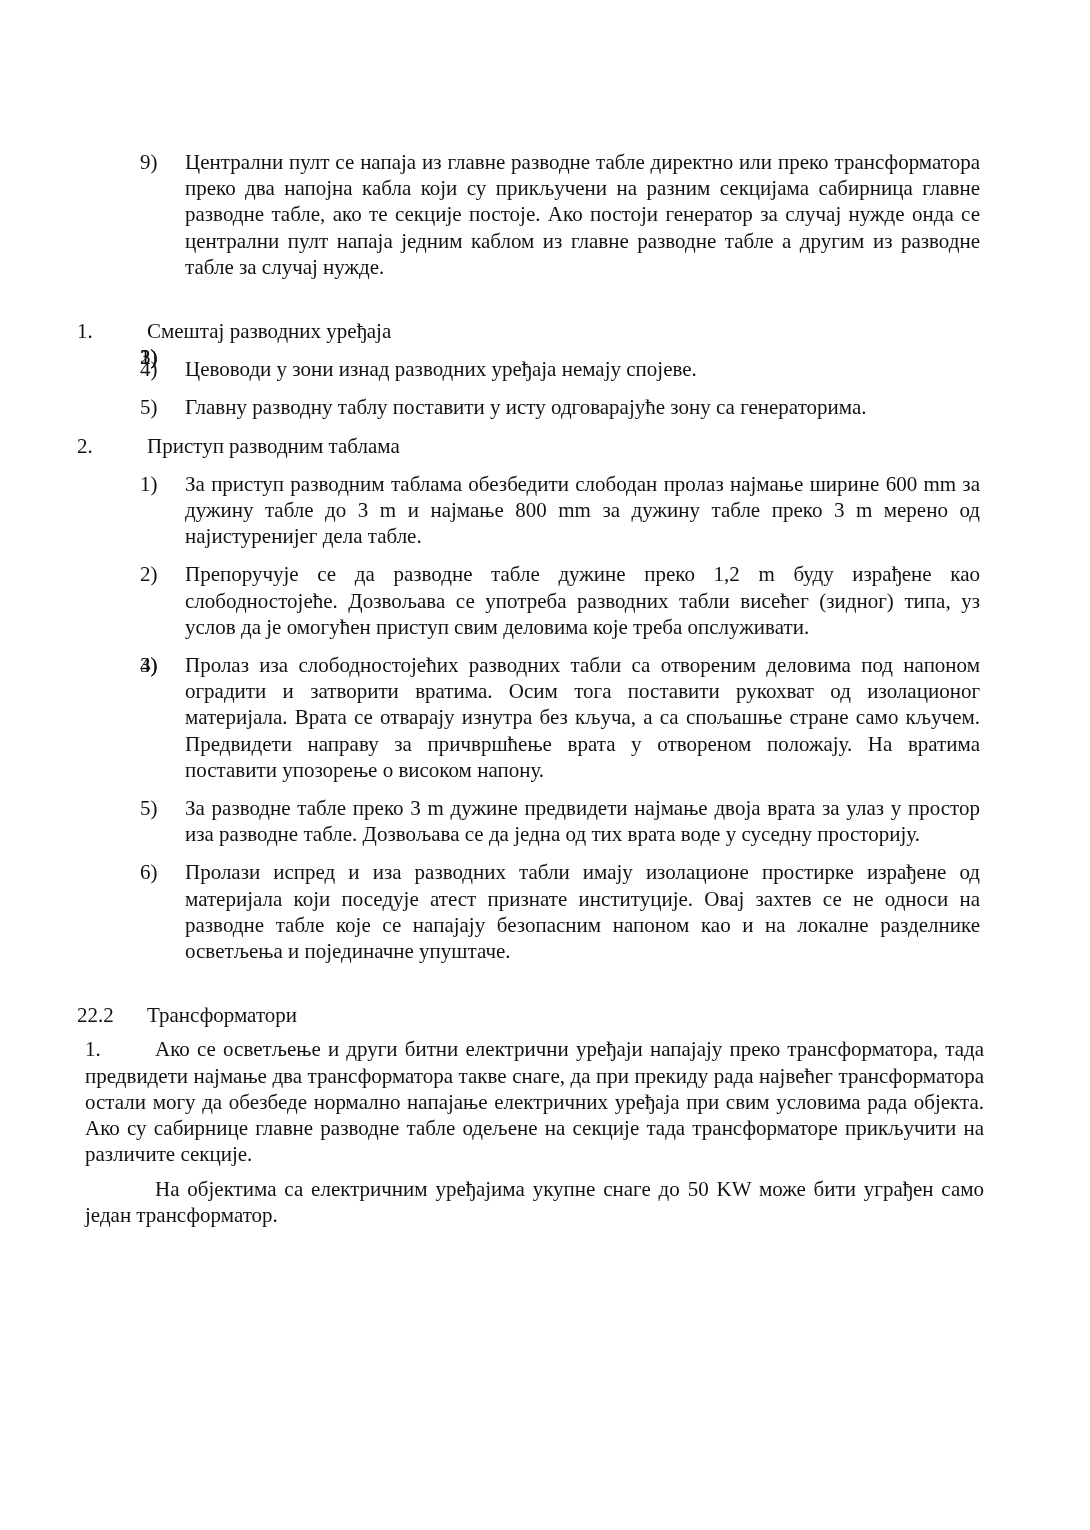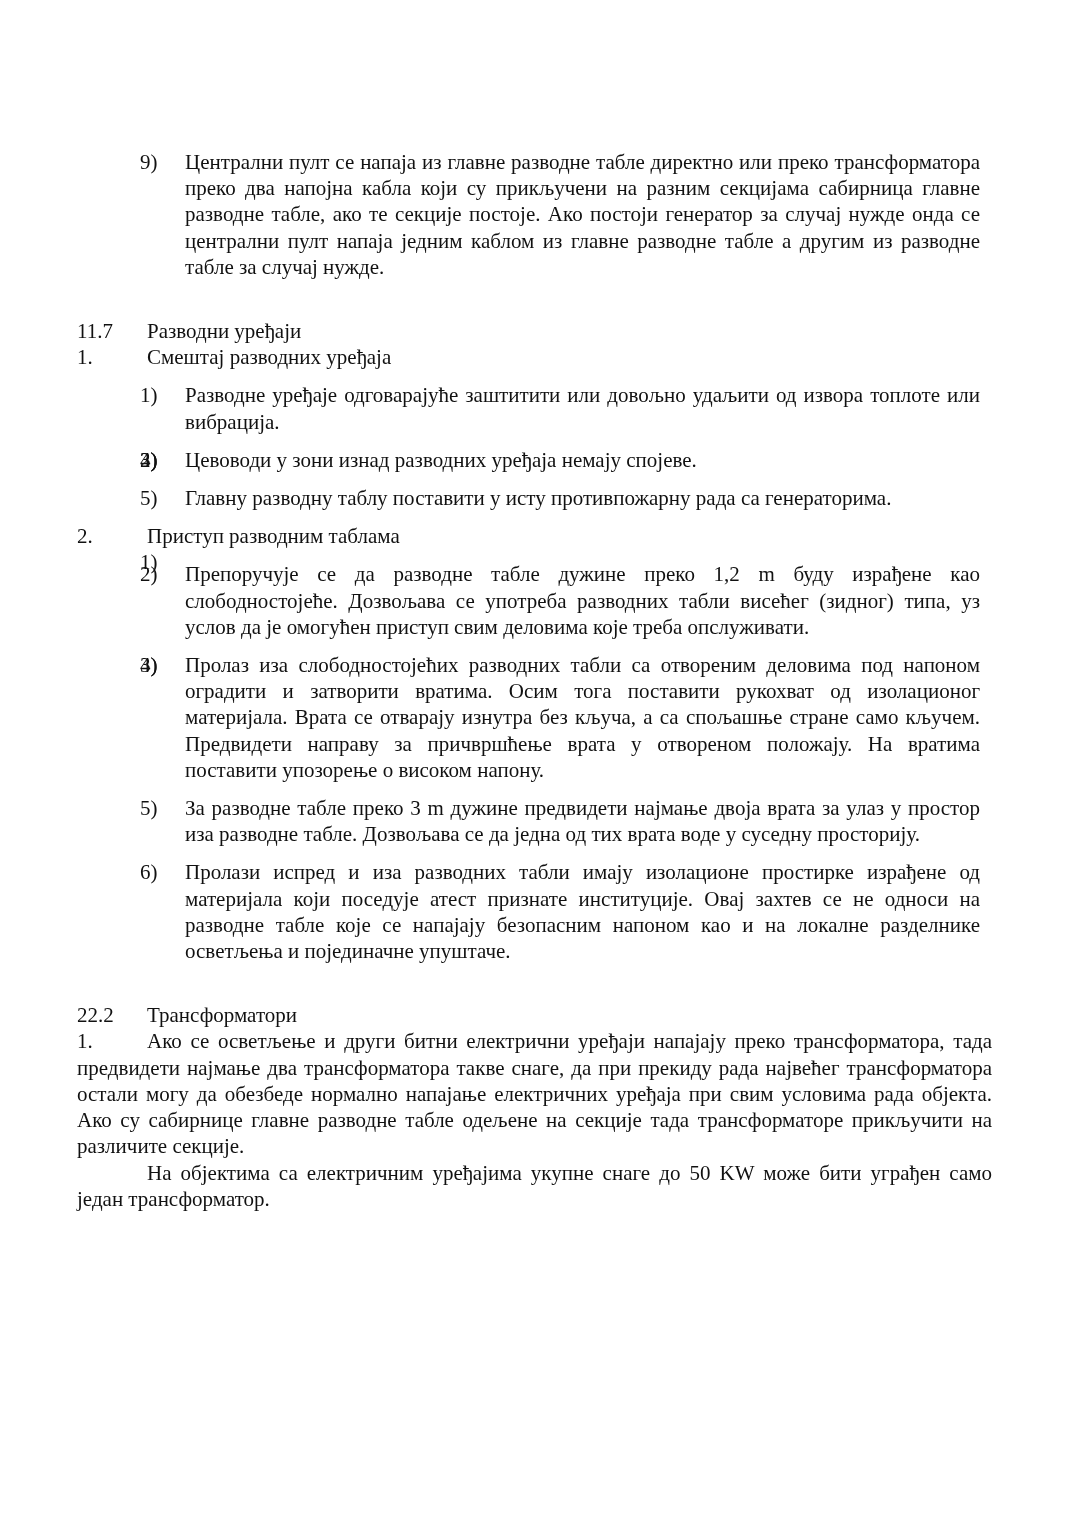--- a/index.html
+++ b/index.html
@@ -10,73 +10,69 @@
       font-size: 21px; line-height: 26.2px; color: #111111;
     }
     .item { position: relative; padding-left: 96px; text-align: justify; text-align-last: left; }
     .item .num { position: absolute; left: 63px; top: 0; }
     .item p { margin: 12px; }
     .heading { position: relative; padding-left: 70px; }
     .heading .num { position: absolute; left: 0; top: 0; }
     .sub { position: relative; padding-left: 70px; }
     .sub .num { position: absolute; left: 0; top: 0; }
     .gap { height: 26px; }
-    .para { text-align: justify; text-align-last: left; margin: 0; }
+    .para { text-align: justify; text-align-last: left; margin: 8px; }
     .para.first-indent { text-indent: 70px; }
     .para .lead-num { display: inline-block; width: 70px; text-indent: 0; }
     .tab10 { display: inline-block; width: 56px; }
   </style>
 </head>
 <body>
 
 <div class="page">
 
   <div class="item">
     <span class="num">9)</span>
     <p>Централни пулт се напаја из главне разводне табле директно или преко трансформатора преко два напојна кабла који су прикључени на разним секцијама сабирница главне разводне табле, ако те секције постоје. Ако постоји генератор за случај нужде онда се централни пулт напаја једним каблом из главне разводне табле а другим из разводне табле за случај нужде.</p>
   </div>
 
   <div class="gap"></div>
 
-  <div class="heading">
-    <span class="num">11.7</span>
-    <span>Разводни уређаји</span>
-  </div>
 
   <div class="sub">
     <span class="num">1.</span>
     <span>Смештај разводних уређаја</span>
   </div>
 
   <div class="item">
     <span class="num">1)</span>
-    <p>Разводне уређаје одговарајуће заштитити или довољно удаљити од извора топлоте или вибрација.</p>
   </div>
   <div class="item">
     <span class="num">2)</span>
   </div>
   <div class="item">
     <span class="num">3)</span>
   </div>
   <div class="item">
     <span class="num">4)</span>
     <p>Цевоводи у зони изнад разводних уређаја немају спојеве.</p>
   </div>
   <div class="item">
     <span class="num">5)</span>
-    <p>Главну разводну таблу поставити у исту противпожарну рада са генераторима.</p>
+    <p>Главну разводну таблу поставити у исту одговарајуће зону са генераторима.</p>
   </div>
 
   <div class="sub">
     <span class="num">2.</span>
     <span>Приступ разводним таблама</span>
   </div>
 
   <div class="item">
     <span class="num">1)</span>
+    <p>За приступ разводним таблама обезбедити слободан пролаз најмање ширине 600 mm за дужину табле до 3 m и најмање 800 mm за дужину табле преко 3 m мерено од најистуренијег дела табле.</p>
   </div>
   <div class="item">
     <span class="num">2)</span>
     <p>Препоручује се да разводне табле дужине преко 1,2 m буду израђене као слободностојеће. Дозвољава се употреба разводних табли висећег (зидног) типа, уз услов да је омогућен приступ свим деловима које треба опслуживати.</p>
   </div>
   <div class="item">
     <span class="num">3)</span>
   </div>
   <div class="item">
     <span class="num">4)</span>

